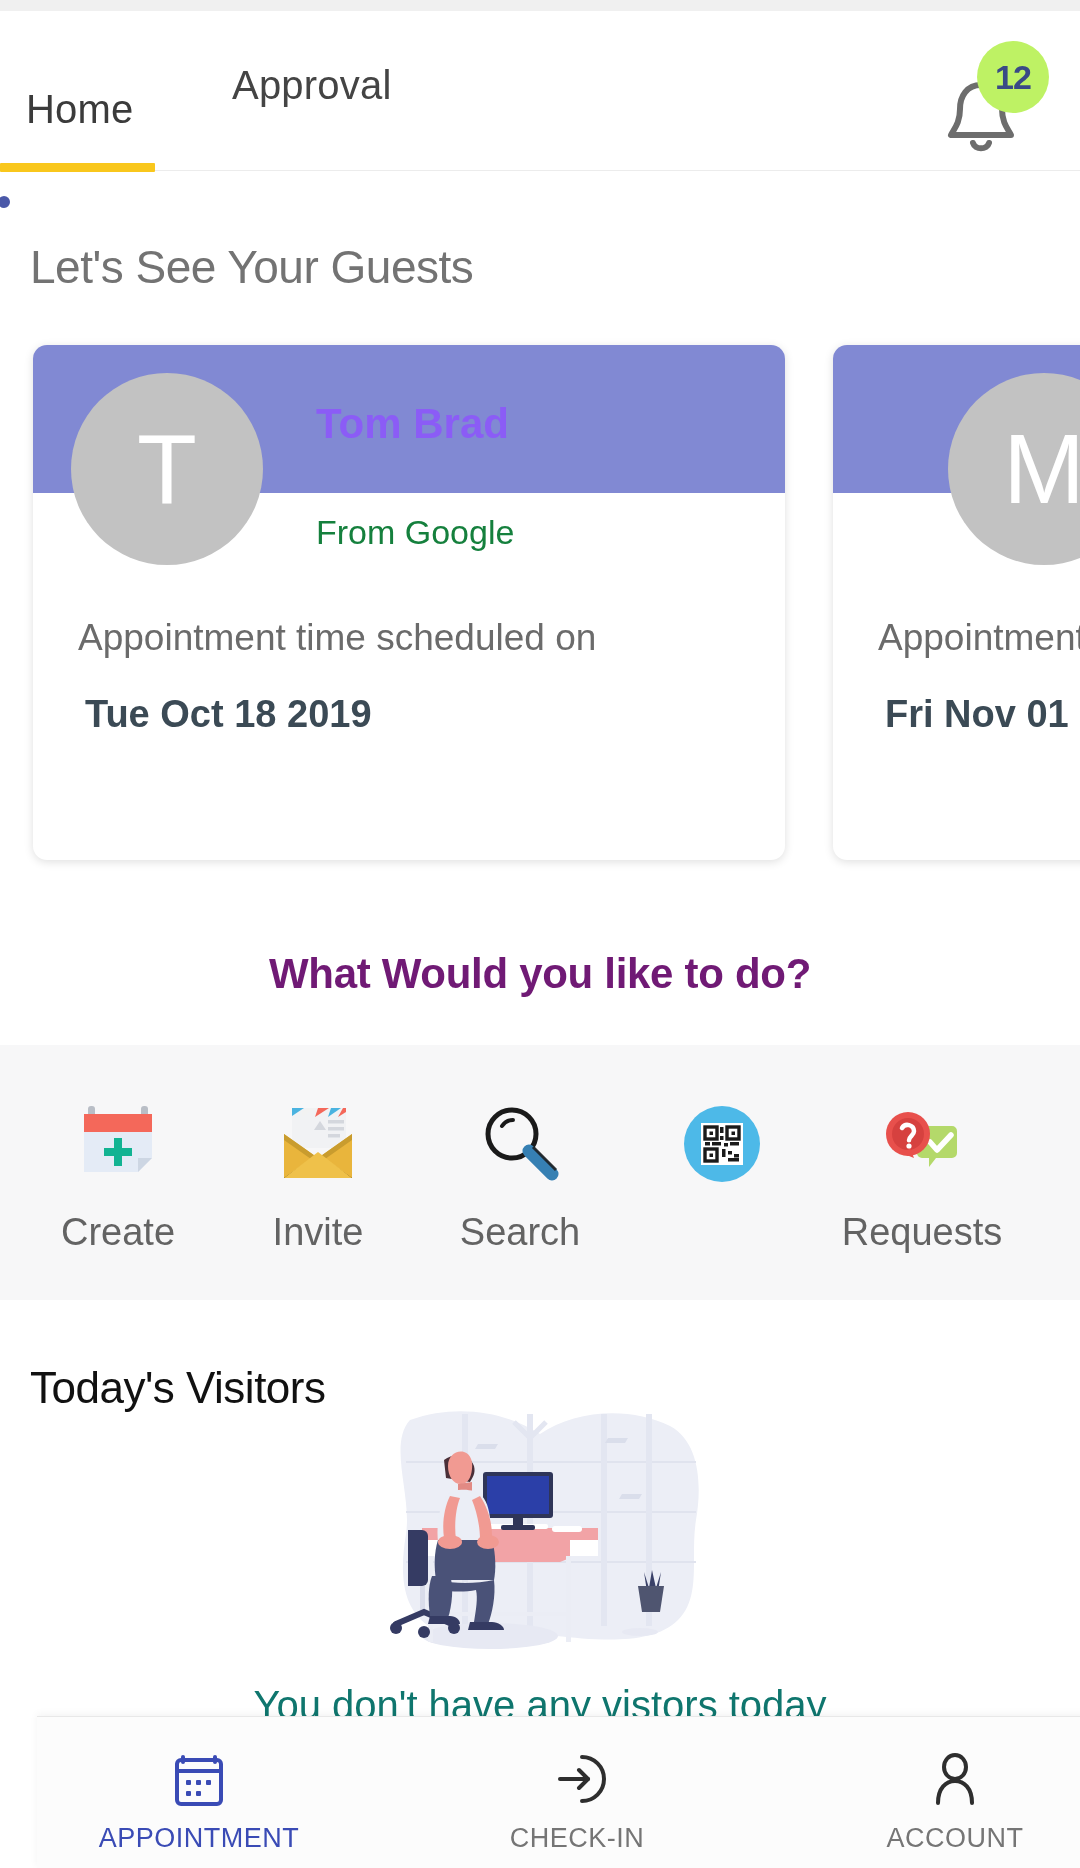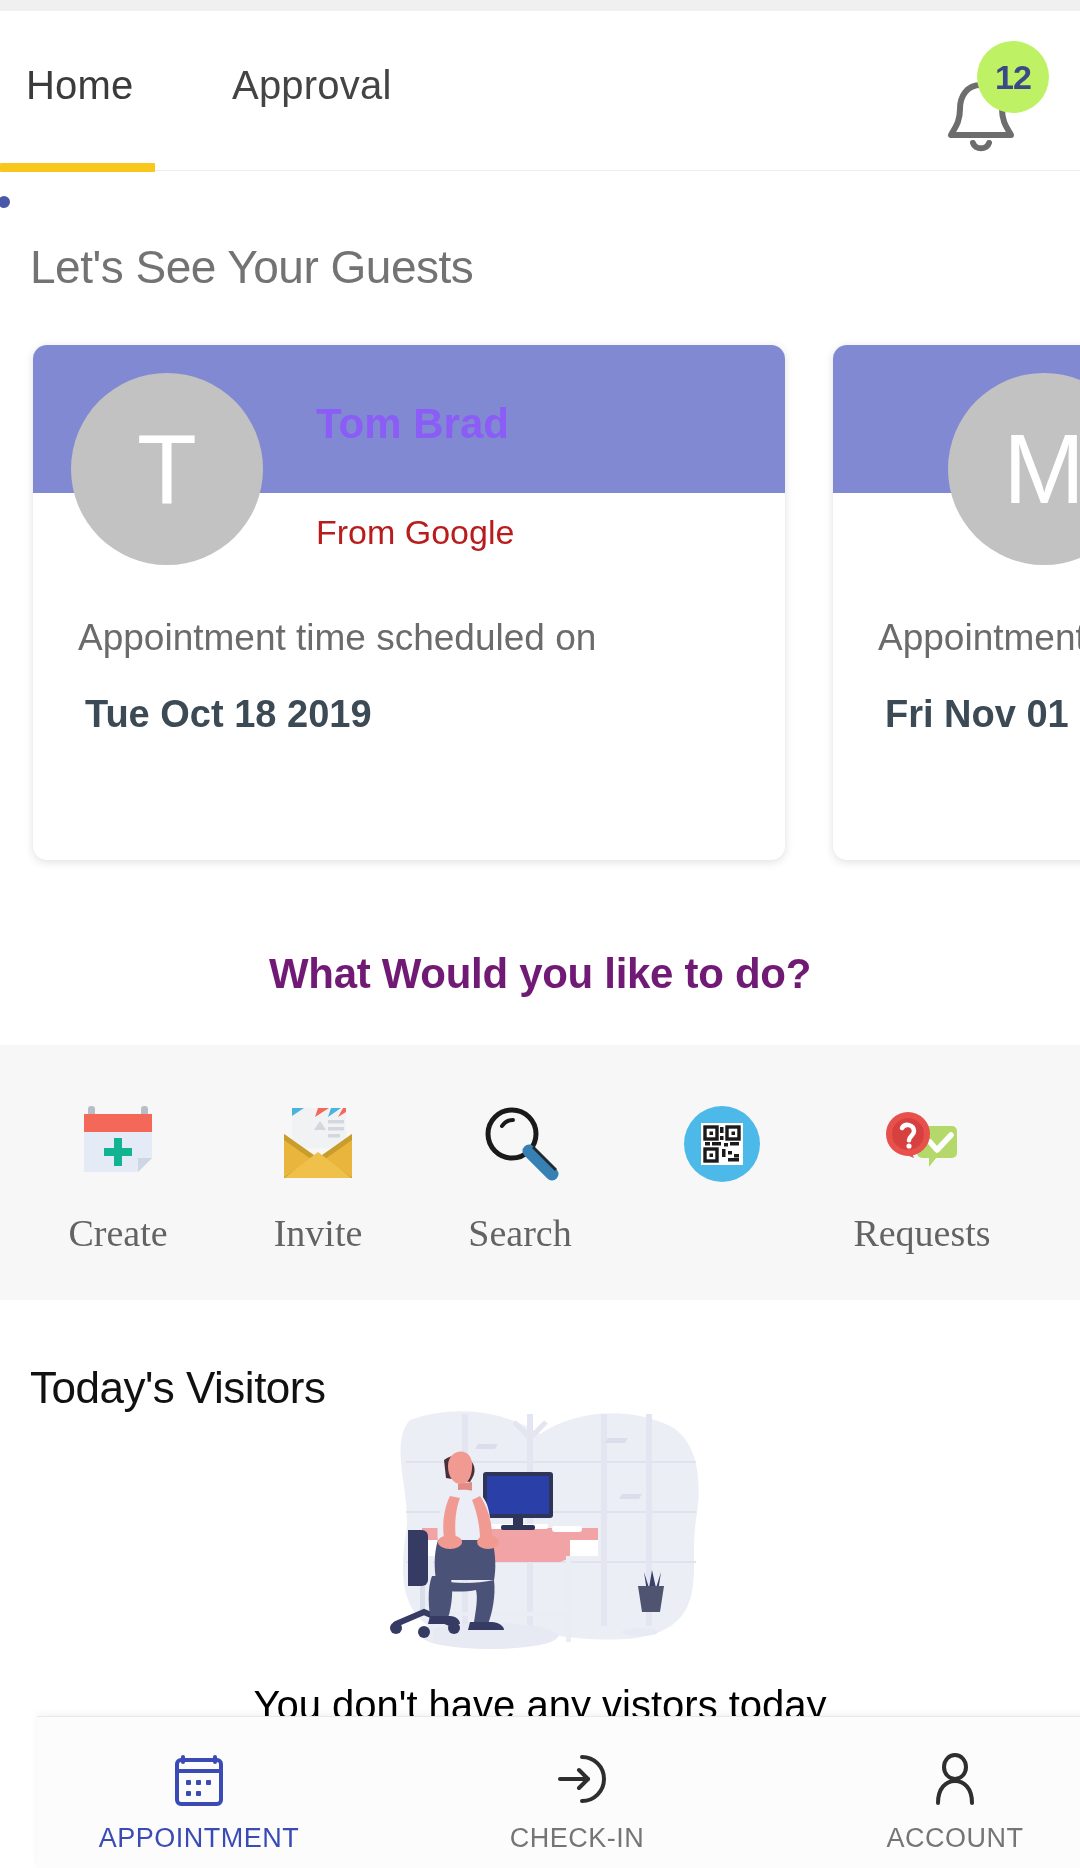--- a/index.html
+++ b/index.html
@@ -17,21 +17,21 @@
   
   .tabbar {
     position:absolute; top:11px; left:0; width:1080px; height:160px;
     background:#ffffff; border-bottom:1px solid #ececec;
   }
   .tab {
     position:absolute; top:52px;
     font-size:40px; color:#3b3b3b; letter-spacing:0.2px;
     background:none; border:none; font-family:inherit;
   }
-  .tab.home { left:26px; }
+  .tab.home { left:26px;margin-top:24px; }
   .tab.approval { left:232px; color:#444; }
   .tab-indicator {
     position:absolute; left:0; top:152px; width:155px; height:9px;
     background:#f9c71c; border-radius:1px;
   }
 
   
   .bell-wrap { position:absolute; top:48px; left:935px; width:92px; height:92px; }
   .bell-wrap svg { position:absolute; left:0; top:10px; }
   .badge {
@@ -74,42 +74,41 @@
     font-size:98px; font-weight:300; line-height:1;
   }
   .gcard.c1 .avatar { left:38px; top:28px; }
   .gcard.c2 .avatar { left:115px; top:28px; }
   .gname {
     position:absolute; left:283px; top:55px;
     font-size:42px; color:#8b5cf6; font-weight:700;
   }
   .gfrom {
     position:absolute; left:283px; top:168px;
-    font-size:34px; color:#b91c1c; font-weight:400;
+    font-size:34px; color:#15803d; font-weight:400;
   }
   .appt-label {
     position:absolute; left:45px; top:272px;
     font-size:37px; color:#6b6b6b; font-weight:400; white-space:nowrap;
   }
   .appt-date {
     position:absolute; left:52px; top:348px;
     font-size:38px; color:#3b4a55; font-weight:bold; white-space:nowrap;
   }
 
   
   .prompt {
     position:absolute; left:0; top:950px; width:1080px; text-align:center;
     font-size:42px; color:#701a75; font-weight:bold; letter-spacing:-0.3px;
   }
 
   
   .actionbar {
     position:absolute; left:0; top:1045px; width:1080px; height:255px;
     background:#f7f7f8;
-    font-family:Liberation Serif, serif;
   }
   .action {
     position:absolute; top:50px; width:200px; text-align:center;
     background:none; border:none; font-family:inherit;
   }
   .action .glyph { height:98px; display:flex; align-items:center; justify-content:center; }
   .action .alabel {
     display:block; margin-top:18px;
     font-size:38px; color:#636363; font-weight:400;
   }
@@ -117,21 +116,21 @@
   .a3 { left:622px; } .a4 { left:822px; }
 
   
   .visitors-title {
     position:absolute; left:30px; top:1363px;
     font-size:44px; color:#111; font-weight:400; letter-spacing:-0.5px;
   }
   .illus { position:absolute; left:370px; top:1400px; }
   .empty-text {
     position:absolute; left:0; top:1683px; width:1080px; text-align:center;
-    font-size:40px; color:#000000; font-weight:400;
+    font-size:40px; color:#0f766e; font-weight:400;
   }
 
   
   .bottomnav {
     position:absolute; left:0; bottom:0; width:1080px; height:152px;
     background:#fcfcfc; border-top:1px solid #e8e8e8;
     box-shadow:0 -2px 8px rgba(0,0,0,0.05);
     margin-left:37px;
   }
   .navitem {

